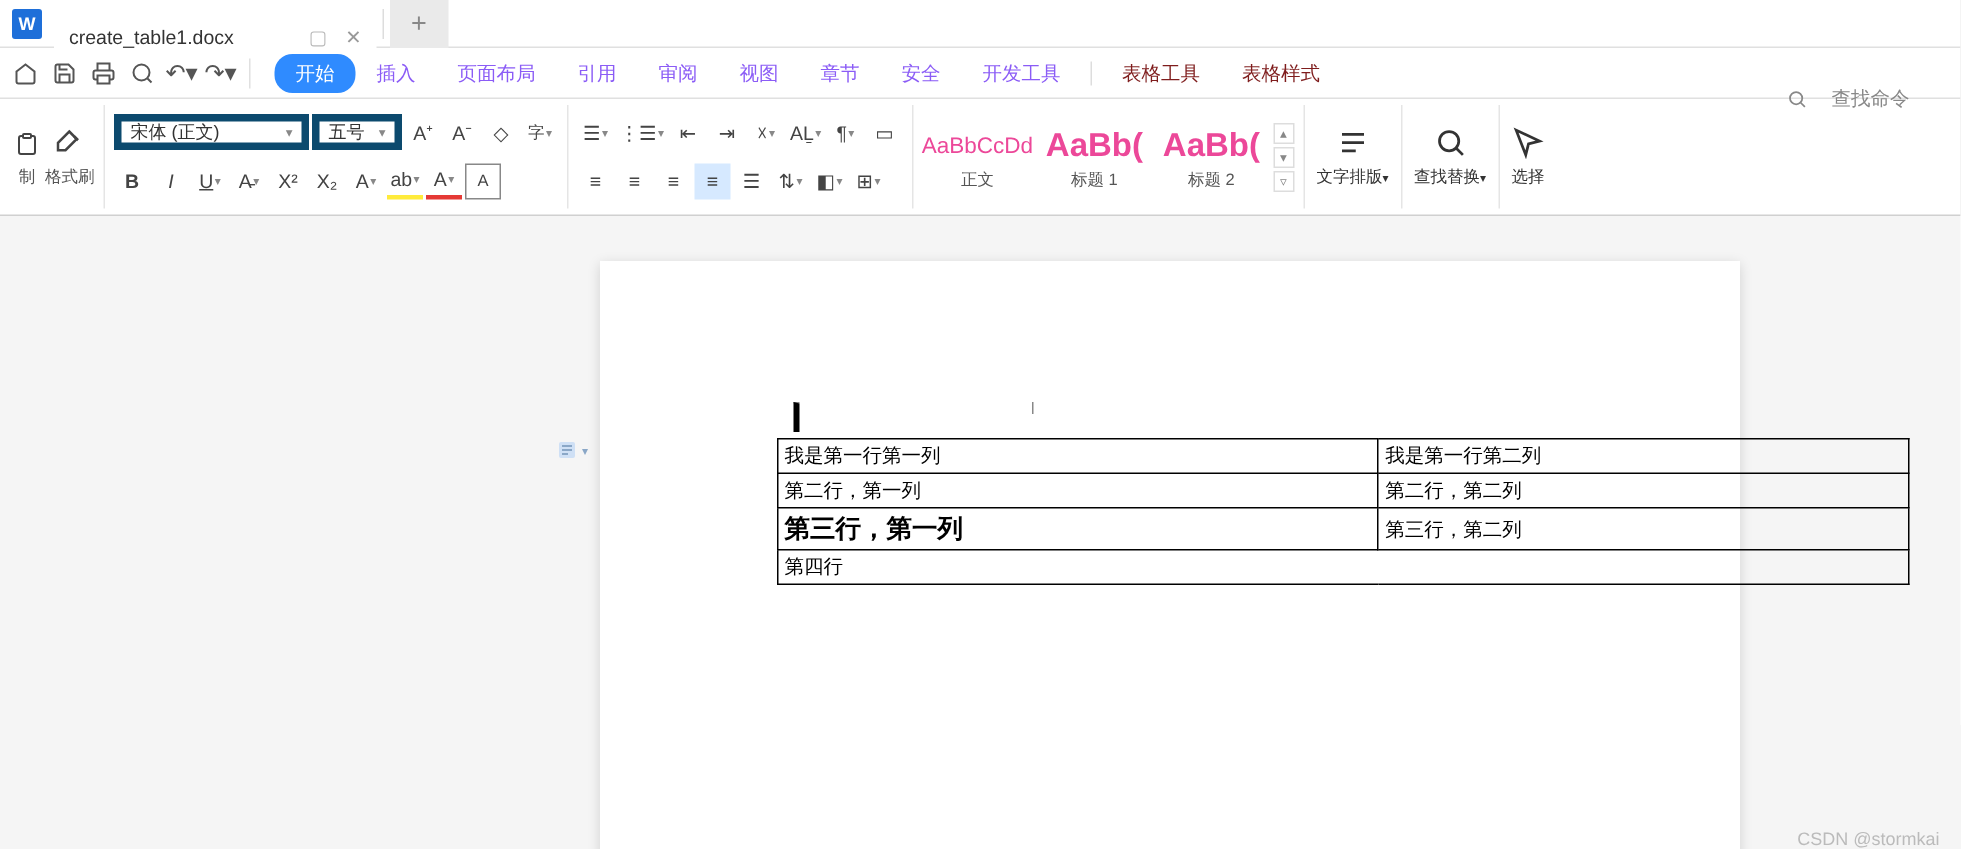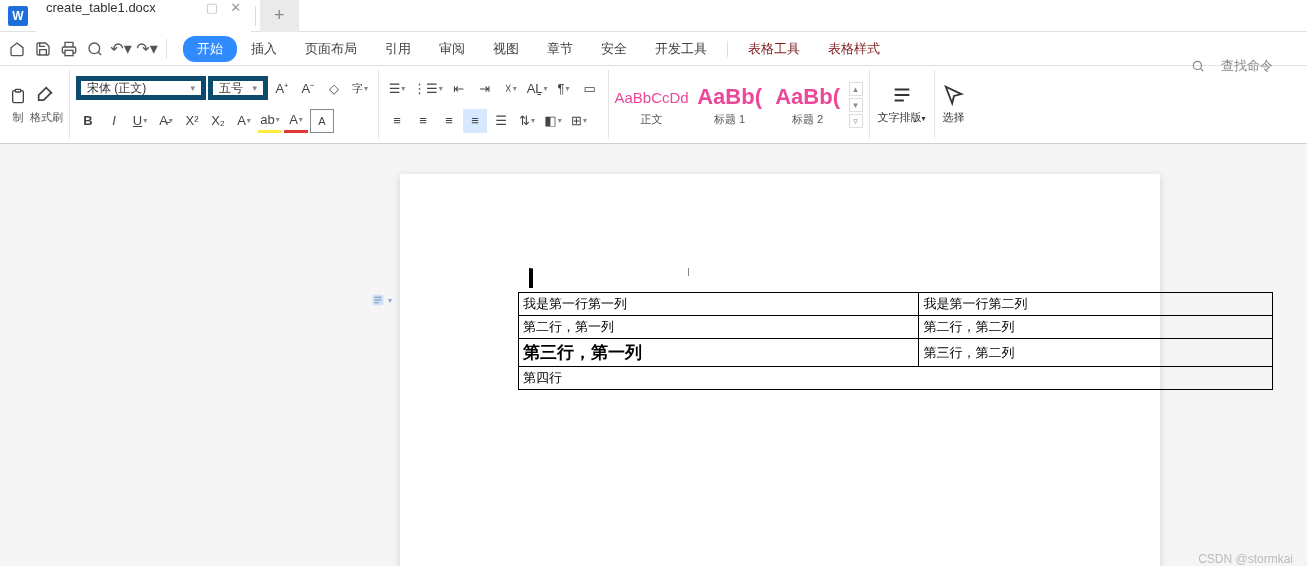--- a/index.html
+++ b/index.html
@@ -1,30 +1,30 @@
 <!DOCTYPE html>
 <html><head>
 <meta charset="utf-8">
 <style>
 * { margin: 0; padding: 0; box-sizing: border-box; font-family: "Microsoft YaHei", Arial, sans-serif; }
 body { background: #f0f0f0; width: 1307px; height: 566px; overflow: hidden; position: relative; }
 
 .titlebar { background: #fff; height: 32px; display: flex; align-items: center; border-bottom: 1px solid #e0e0e0; }
 .app-icon { width: 20px; height: 20px; background: #1e6fd9; color: #fff; display: flex; align-items: center; justify-content: center; font-size: 12px; margin: 0 8px; border-radius: 2px; font-weight: bold;}
-.tab { display: flex; align-items: flex-start; padding: 0 10px; height: 32px; background: #fff; font-size: 13px; color: #333; }
+.tab { display: flex; align-items: flex-end; padding: 0 10px; height: 32px; background: #fff; font-size: 13px; color: #333; }
 .tab-close { margin-left: 12px; color: #999; cursor: pointer; }
 .tab-sep { width: 1px; height: 20px; background: #ddd; margin: 0 4px; }
 .new-tab { padding: 0 14px; color: #888; font-size: 18px; cursor: pointer; background:#eaeaea; height:32px; display:flex; align-items:center;}
 
 .quickbar { background: #fff; height: 34px; display: flex; align-items: center; padding: 0 4px; border-bottom: 1px solid #e0e0e0; }
 .qbtn { width: 26px; height: 26px; display: flex; align-items: center; justify-content: center; color: #555; cursor: pointer; border-radius:3px;}
 .qsep { width: 1px; height: 20px; background: #e0e0e0; margin: 0 6px; }
 
 .menu { display: flex; align-items: center; gap: 0; margin-left: 10px; }
-.menu-item { padding: 4px 14px; font-size: 13px; color: #404040; cursor: pointer; border-radius: 12px; }
+.menu-item { padding: 4px 14px; font-size: 13px; color: #8b5cf6; cursor: pointer; border-radius: 12px; }
 .menu-item.active { background: #2f8bff; color: #fff; }
 .menu-item.blue { color: #7f1d1d; }
 .menu-sep{width:1px;height:16px;background:#ddd;margin:0 6px;}
 
 .search { margin-left: auto; display: flex; align-items: center; gap: 16px; color: #888; font-size: 13px; padding-right:30px;margin-top:34px;}
 .search svg{width:14px;height:14px;}
 
 .ribbon { background: #fff; height: 78px; display: flex; align-items: stretch; border-bottom: 1px solid #d0d0d0; padding: 4px 0;}
 .rgroup { display: flex; flex-direction: column; justify-content: space-around; padding: 2px 6px; border-right: 1px solid #e5e5e5; }
 .rgroup.tall{flex-direction:row; align-items:center;}
@@ -229,20 +229,27 @@
         <div>▿</div>
       </div>
   </div>
 
   <div class="bigbtn">
     <svg viewBox="0 0 24 24" fill="none" stroke="currentColor" stroke-width="2">
         <path d="M4 6h16M4 12h16M4 18h10"></path>
       </svg>
     <span><span>文字排版</span><span class="dd">▾</span></span>
   </div>
+  <div class="bigbtn">
+    <svg viewBox="0 0 24 24" fill="none" stroke="currentColor" stroke-width="2">
+        <circle cx="11" cy="11" r="7"></circle>
+        <path d="M21 21l-5-5"></path>
+      </svg>
+    <span><span>查找替换</span><span class="dd">▾</span></span>
+  </div>
   <div class="bigbtn" style="border-right:none;">
     <svg viewBox="0 0 24 24" fill="none" stroke="currentColor" stroke-width="2">
         <path d="M3 3l7 18 2-8 8-2z"></path>
       </svg>
     <span>选择</span>
   </div>
 </div>
 
 <div class="canvas">
   <div class="page-icon">

